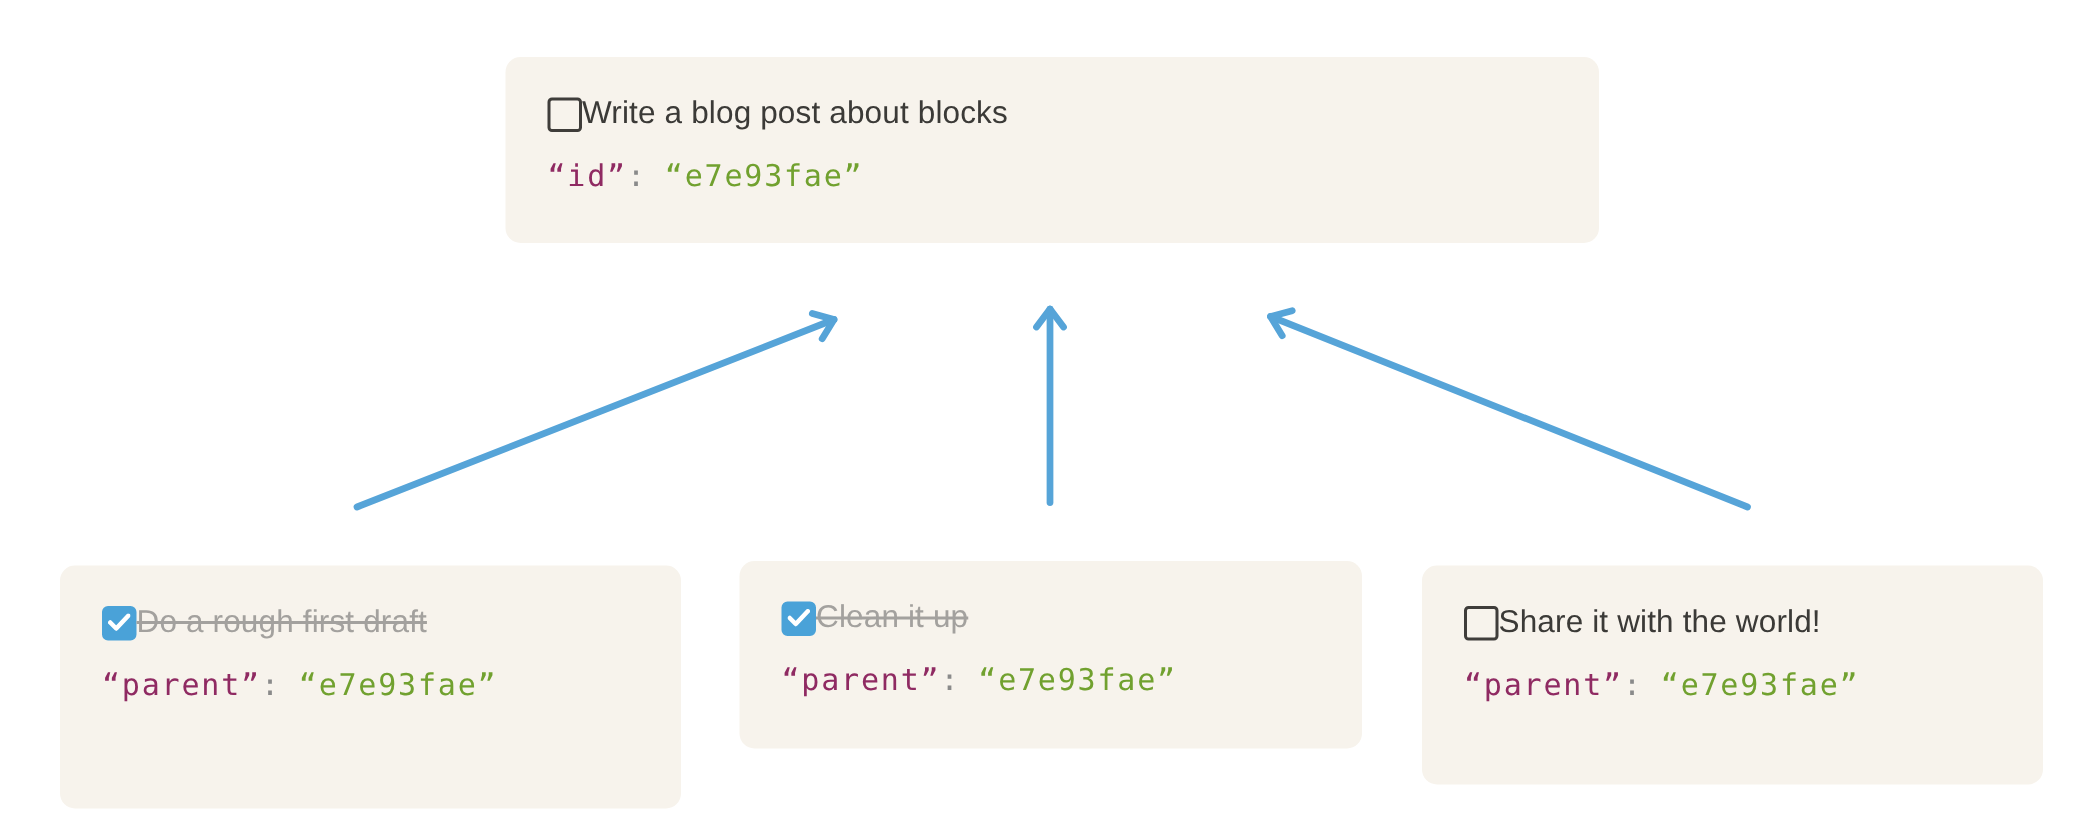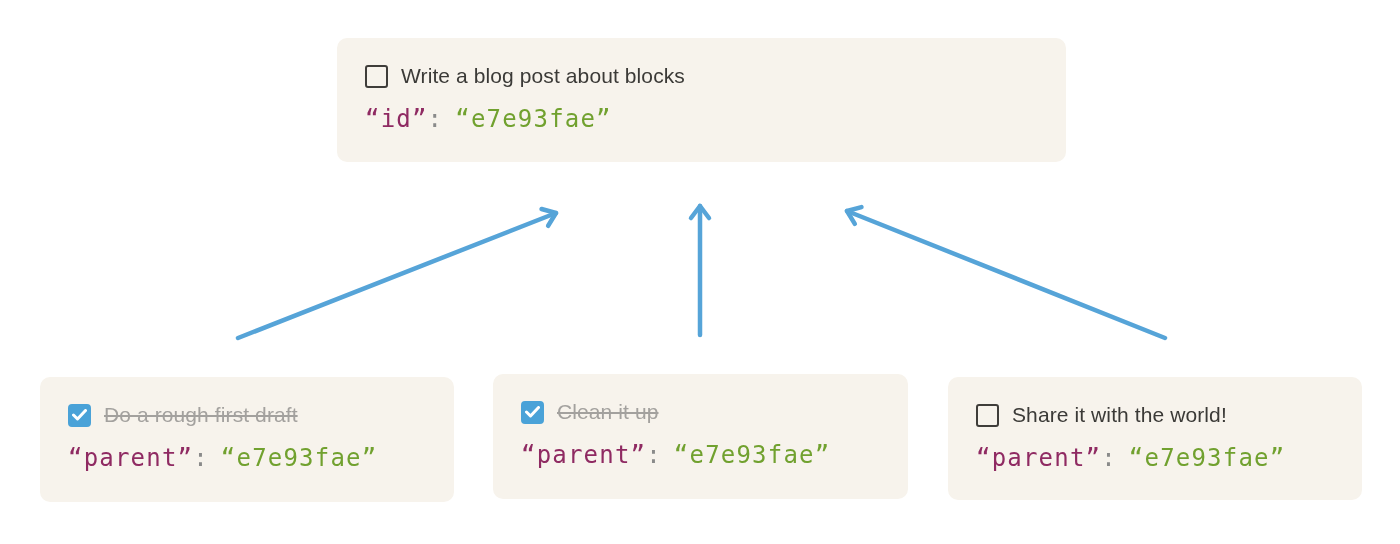--- a/index.html
+++ b/index.html
@@ -24,28 +24,27 @@
     font-family: "Liberation Sans", sans-serif;
     overflow: hidden;
   }
   .card {
     position: absolute;
     background: var(--card-bg);
     border-radius: 10px;
     padding: 26px 28px 0 28px;
   }
   .card-parent { left: 337px; top: 38px;  width: 729px; height: 124px; }
-  .card-child1 { left: 40px;  top: 377px; width: 414px; height: 125px; }
+  .card-child1 { left: 40px;  top: 377px; width: 414px; height: 162px; }
   .card-child2 { left: 493px; top: 374px; width: 415px; height: 125px; }
-  .card-child3 { left: 948px; top: 377px; width: 414px; height: 123px; }
+  .card-child3 { left: 948px; top: 377px; width: 414px; height: 146px; }
 
   .task-row {
     display: flex;
     align-items: center;
-    gap: 13px;
     height: 24px;
   }
   .checkbox {
     width: 23px;
     height: 23px;
     flex: 0 0 23px;
     border: 2px solid var(--checkbox-border);
     border-radius: 3px;
     background: transparent;
     display: flex;
@@ -67,21 +66,21 @@
     letter-spacing: 0.1px;
   }
   .card.checked .task-title {
     color: var(--done);
     text-decoration: line-through;
     text-decoration-thickness: 1.5px;
   }
   .code-row {
     margin-top: 17px;
     font-family: "DejaVu Sans Mono", monospace;
-    font-size: 24px;
+    font-size: 20px;
     letter-spacing: 1.2px;
     white-space: nowrap;
   }
   .code-key { color: var(--key); }
   .code-sep { color: var(--punct); margin-right: 12px; }
   .code-value { color: var(--value); }
 
   .arrow-layer {
     position: absolute;
     left: 0; top: 0;

